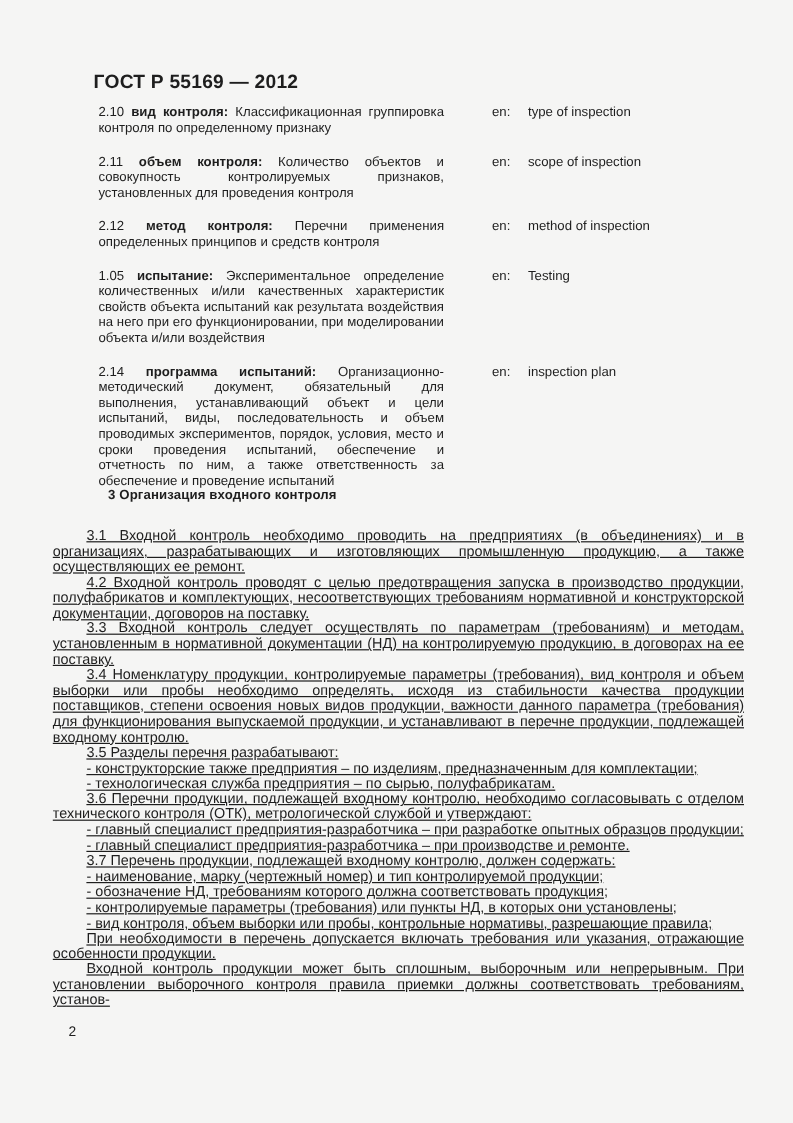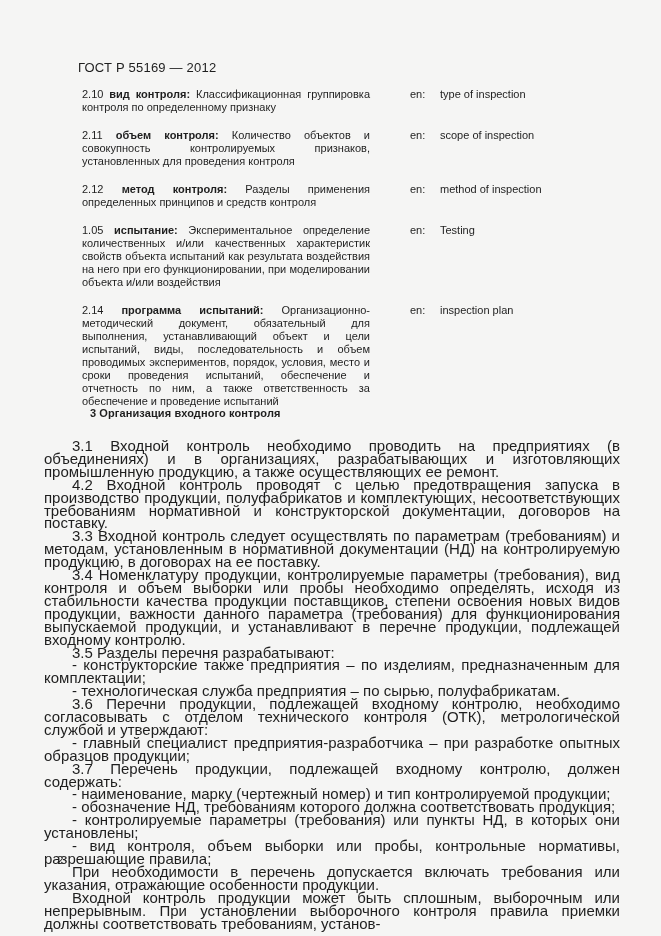--- a/index.html
+++ b/index.html
@@ -7,21 +7,21 @@
     width:661px;height:936px;
     background:#f5f5f4;
     font-family:"Liberation Sans","DejaVu Sans",sans-serif;
     color:#1e1e1e;
     -webkit-font-smoothing:antialiased;
   }
   .page{position:relative;width:661px;height:936px;overflow:hidden;}
 
   .doc-header{
     position:absolute;left:78px;top:60px;
-    font-size:13px;font-weight:normal;letter-spacing:.2px;
+    font-size:16px;font-weight:bold;letter-spacing:.2px;
   }
 
   .defs{position:absolute;left:82px;top:88px;width:545px;}
   .def{
     display:grid;grid-template-columns:328px 30px 1fr;
     font-size:11px;line-height:13px;margin-bottom:15px;
   }
   .def-ru{
     box-sizing:border-box;padding-right:40px;text-align:justify;
   }
@@ -30,21 +30,21 @@
   .def-en-label{white-space:nowrap;}
   .def-en{white-space:nowrap;padding-left:0px;}
 
   .section-heading{
     position:absolute;left:90px;top:407px;
     font-size:11px;font-weight:bold;letter-spacing:.1px;
   }
 
   .body-text{
     position:absolute;left:44px;top:440px;width:576px;
-    font-size:15px;line-height:12.9px;text-align:justify;
+    font-size:12px;line-height:12.9px;text-align:justify;text-decoration:underline;
   }
   .body-text p{margin:0;text-indent:28px;}
 
   .page-number{
     position:absolute;left:57px;top:854px;
     font-size:11.5px;
   }
 </style>
 </head>
 <body>
@@ -61,21 +61,21 @@
       <div class="def-en">type of inspection</div>
     </div>
 
     <div class="def">
       <div class="def-ru"><span class="def-num">2.11</span> <span class="def-term">объем контроля:</span> <span>Количество объектов и совокупность контролируемых признаков, установленных для проведения контроля</span></div>
       <div class="def-en-label">en:</div>
       <div class="def-en">scope of inspection</div>
     </div>
 
     <div class="def">
-      <div class="def-ru"><span class="def-num">2.12</span> <span class="def-term">метод контроля:</span> <span>Разделы применения определенных принципов и средств контроля</span></div>
+      <div class="def-ru"><span class="def-num">2.12</span> <span class="def-term">метод контроля:</span> <span>Перечни применения определенных принципов и средств контроля</span></div>
       <div class="def-en-label">en:</div>
       <div class="def-en">method of inspection</div>
     </div>
 
     <div class="def">
       <div class="def-ru"><span class="def-num">1.05</span> <span class="def-term">испытание:</span> <span>Экспериментальное определение количественных и/или качественных характеристик свойств объекта испытаний как результата воздействия на него при его функционировании, при моделировании объекта и/или воздействия</span></div>
       <div class="def-en-label">en:</div>
       <div class="def-en">Testing</div>
     </div>
 
@@ -92,20 +92,21 @@
   <div class="body-text">
     <p>3.1 Входной контроль необходимо проводить на предприятиях (в объединениях) и в организациях, разрабатывающих и изготовляющих промышленную продукцию, а также осуществляющих ее ремонт.</p>
     <p>4.2 Входной контроль проводят с целью предотвращения запуска в производство продукции, полуфабрикатов и комплектующих, несоответствующих требованиям нормативной и конструкторской документации, договоров на поставку.</p>
     <p>3.3 Входной контроль следует осуществлять по параметрам (требованиям) и методам, установленным в нормативной документации (НД) на контролируемую продукцию, в договорах на ее поставку.</p>
     <p>3.4 Номенклатуру продукции, контролируемые параметры (требования), вид контроля и объем выборки или пробы необходимо определять, исходя из стабильности качества продукции поставщиков, степени освоения новых видов продукции, важности данного параметра (требования) для функционирования выпускаемой продукции, и устанавливают в перечне продукции, подлежащей входному контролю.</p>
     <p>3.5 Разделы перечня разрабатывают:</p>
     <p>- конструкторские также предприятия – по изделиям, предназначенным для комплектации;</p>
     <p>- технологическая служба предприятия – по сырью, полуфабрикатам.</p>
     <p>3.6 Перечни продукции, подлежащей входному контролю, необходимо согласовывать с отделом технического контроля (ОТК), метрологической службой и утверждают:</p>
     <p>- главный специалист предприятия-разработчика – при разработке опытных образцов продукции;</p>
+    <p>- главный специалист предприятия-разработчика – при производстве и ремонте.</p>
     <p>3.7 Перечень продукции, подлежащей входному контролю, должен содержать:</p>
     <p>- наименование, марку (чертежный номер) и тип контролируемой продукции;</p>
     <p>- обозначение НД, требованиям которого должна соответствовать продукция;</p>
     <p>- контролируемые параметры (требования) или пункты НД, в которых они установлены;</p>
     <p>- вид контроля, объем выборки или пробы, контрольные нормативы, разрешающие правила;</p>
     <p>При необходимости в перечень допускается включать требования или указания, отражающие особенности продукции.</p>
     <p>Входной контроль продукции может быть сплошным, выборочным или непрерывным. При установлении выборочного контроля правила приемки должны соответствовать требованиям, установ-</p>
   </div>
 
   <div class="page-number">2</div>

